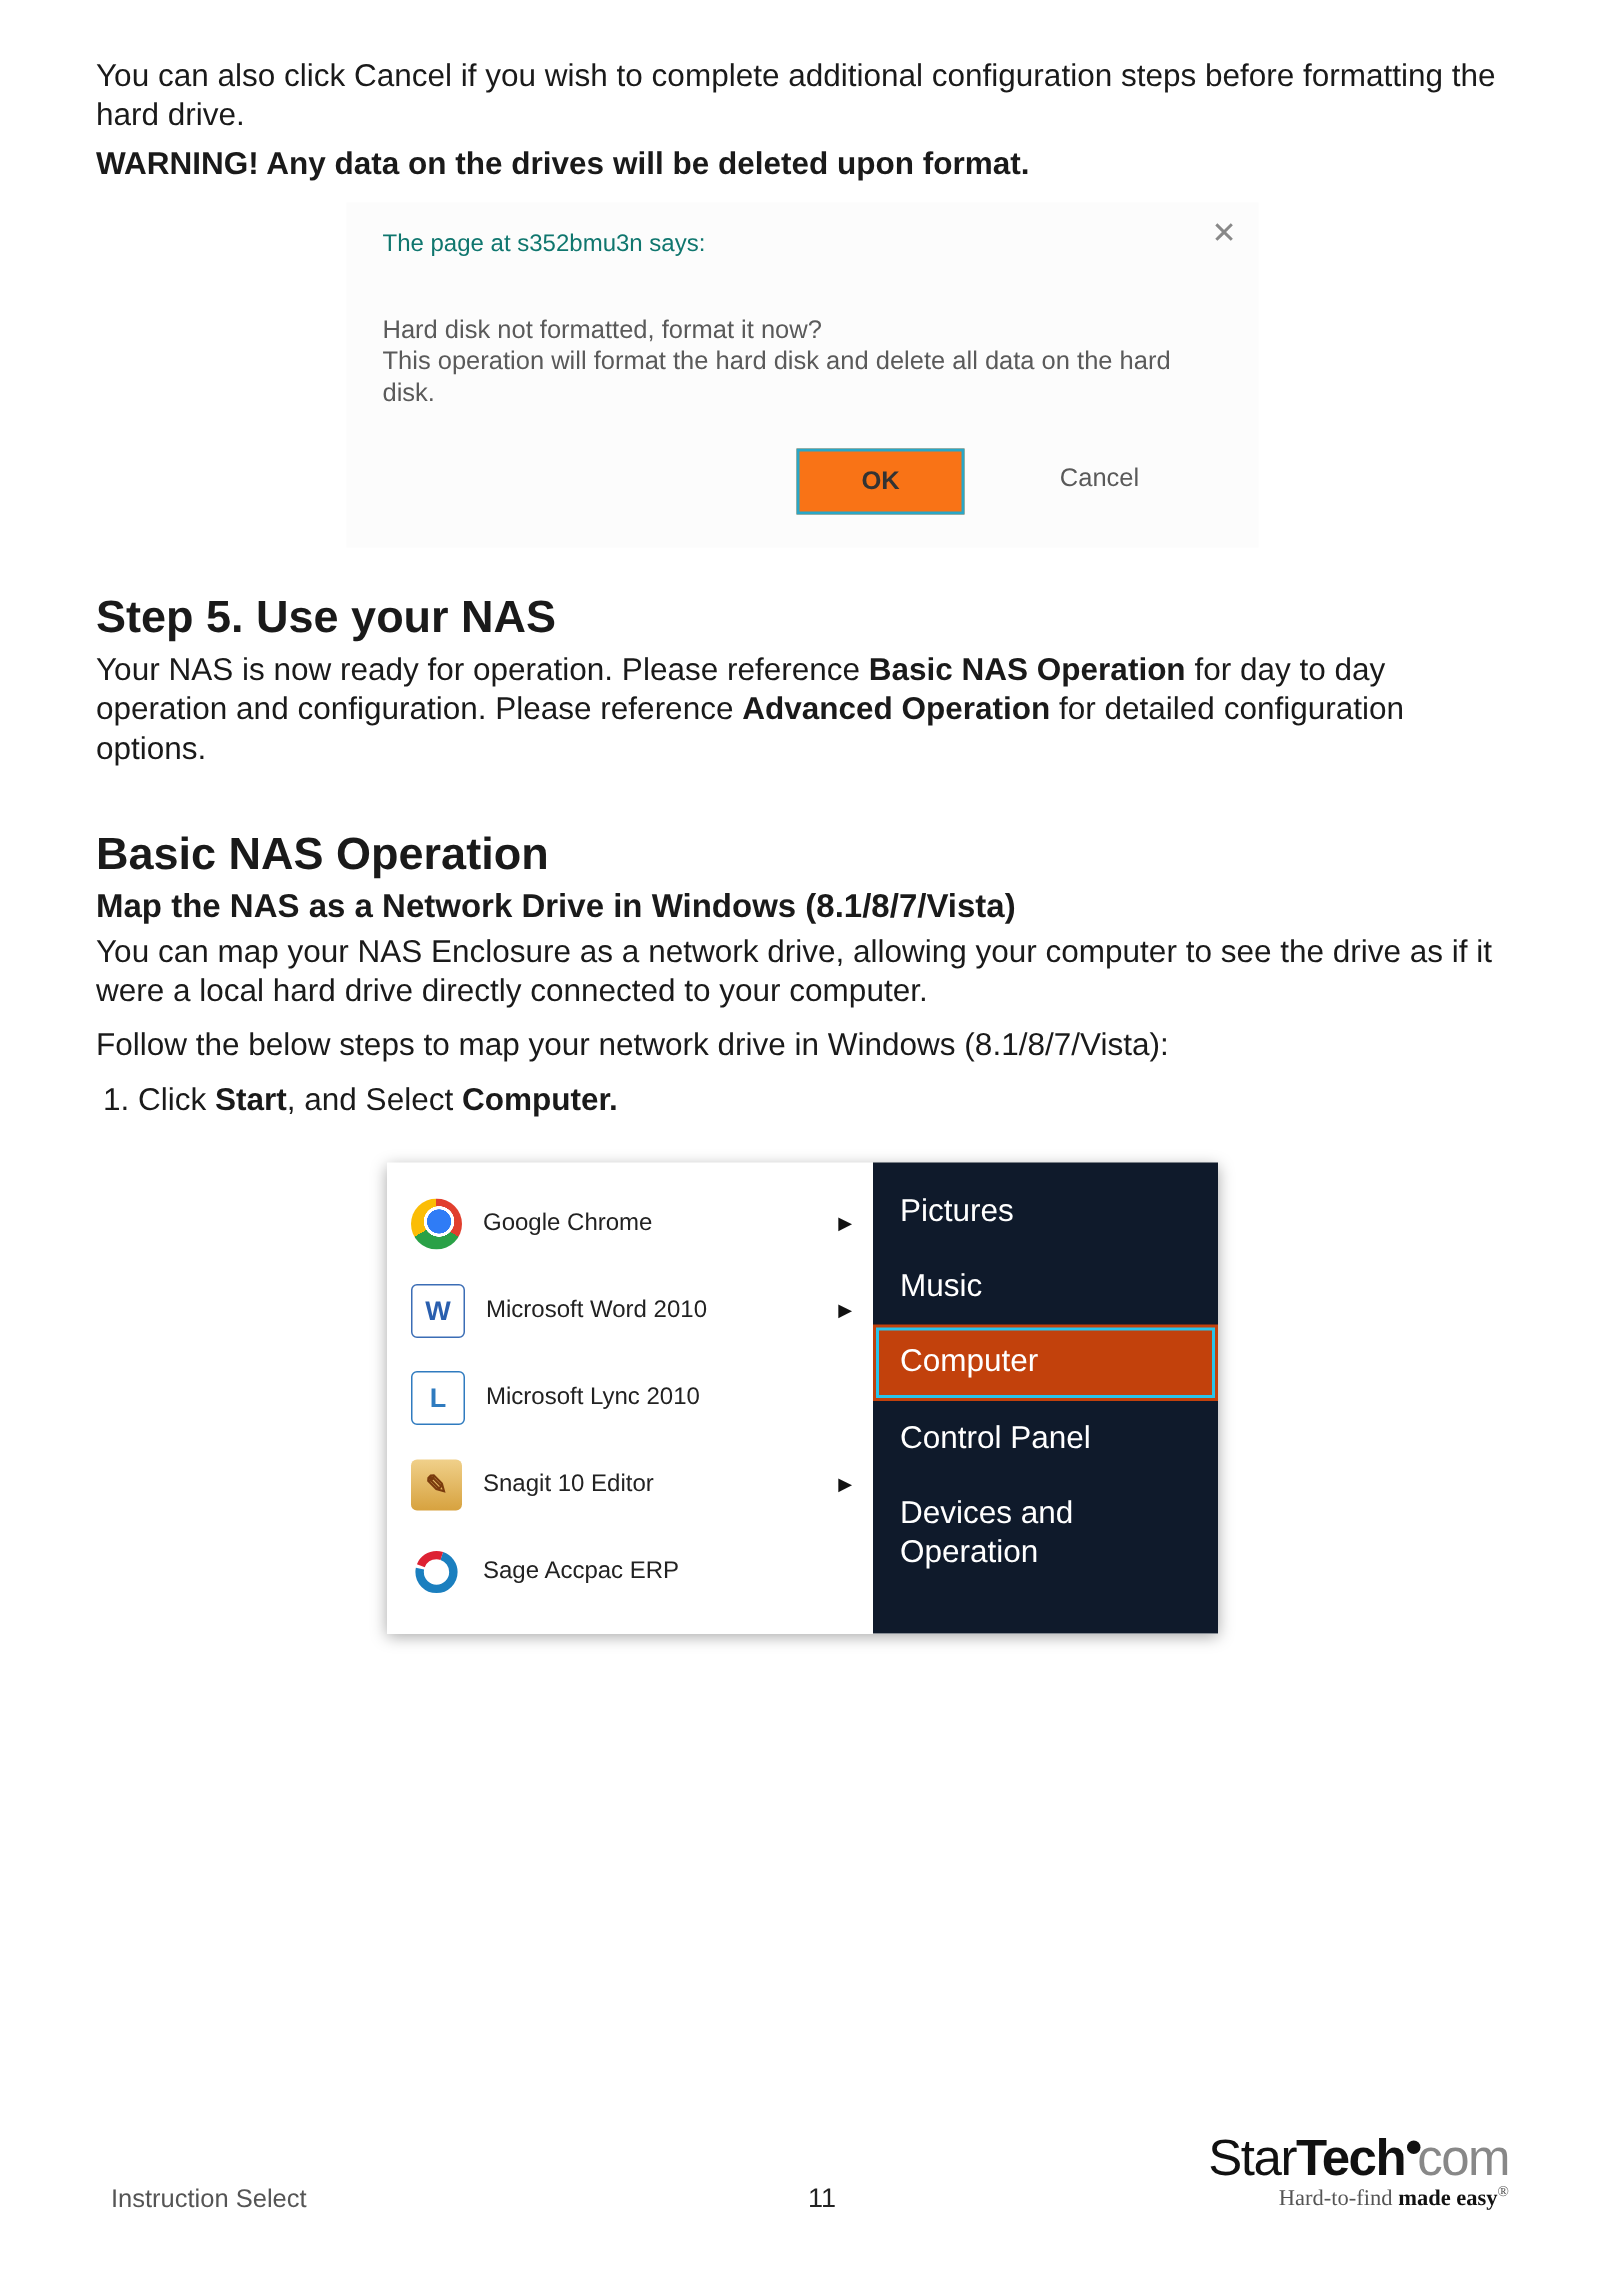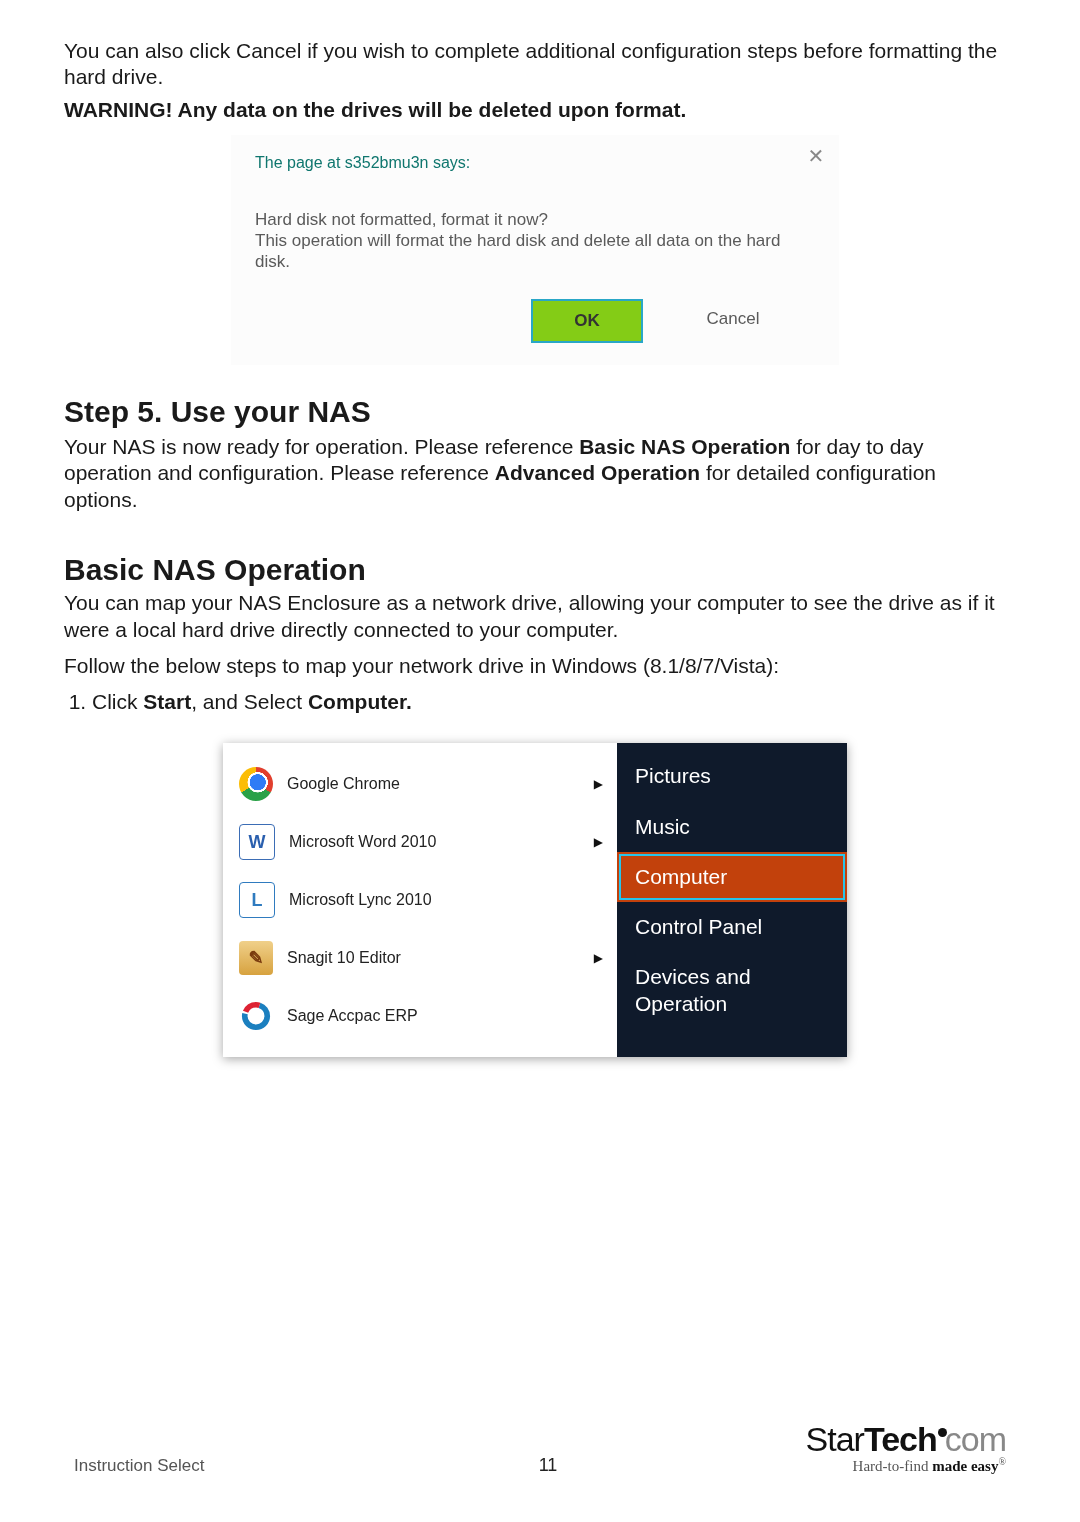--- a/index.html
+++ b/index.html
@@ -48,21 +48,21 @@
     display: flex; justify-content: flex-end; gap: 36px;
     padding-right: 28px;
   }
   .dlg-btn {
     min-width: 108px; height: 40px;
     display: flex; align-items: center; justify-content: center;
     font-size: 17px;
   }
   .dlg-btn.ok {
     border: 2px solid #29a7c7;
-    background: #84cc16; color: #333; font-weight: 600;
+    background: #f97316; color: #333; font-weight: 600;
   }
   .dlg-btn.cancel {
     border: none; color: #5a5a5a; background: transparent;
   }
   h2.step {
     font-size: 30px; font-weight: 700; margin: 24px 0 4px 0;
   }
   .body-text { margin: 0 0 10px 0; }
   .bold { font-weight: 700; }
   h2.section {
@@ -76,21 +76,21 @@
 
   .startmenu-wrap {
     display: flex; justify-content: center; margin: 28px 0 0 0;
   }
   .startmenu {
     display: flex;
     box-shadow: 0 2px 10px rgba(0,0,0,.35);
     font-family: "Segoe UI", Arial, sans-serif;
   }
   .sm-left {
-    width: 394px; background: #fff; padding: 12px 0;
+    width: 324px; background: #fff; padding: 12px 0;
   }
   .sm-item {
     display: flex; align-items: center;
     padding: 6px 16px; height: 46px; position: relative;
     font-size: 16px; color: #222;
   }
   .sm-item .arrow {
     position: absolute; right: 14px; font-size: 12px; color: #111;
   }
   .sm-icon {
@@ -164,20 +164,21 @@
       </div>
     </div>
   </div>
 
   <h2 class="step">Step 5. Use your NAS</h2>
   <p class="body-text">
     <span>Your NAS is now ready for operation. Please reference </span><span class="bold">Basic NAS Operation</span><span> for day to day operation and configuration. Please reference </span><span class="bold">Advanced Operation</span><span> for detailed configuration options.</span>
   </p>
 
   <h2 class="section">Basic NAS Operation</h2>
+  <h3 class="sub">Map the NAS as a Network Drive in Windows (8.1/8/7/Vista)</h3>
   <p class="body-text">You can map your NAS Enclosure as a network drive, allowing your computer to see the drive as if it were a local hard drive directly connected to your computer.</p>
   <p class="body-text">Follow the below steps to map your network drive in Windows (8.1/8/7/Vista):</p>
   <ol class="steps">
     <li>
       <span>Click </span><span class="bold">Start</span><span>, and Select </span><span class="bold">Computer.</span>
     </li>
   </ol>
 
   <div class="startmenu-wrap">
     <div class="startmenu">

